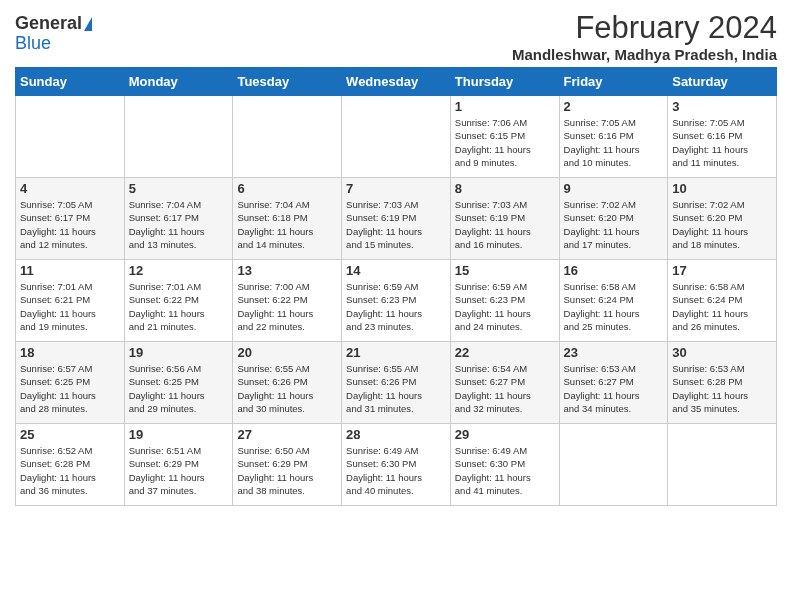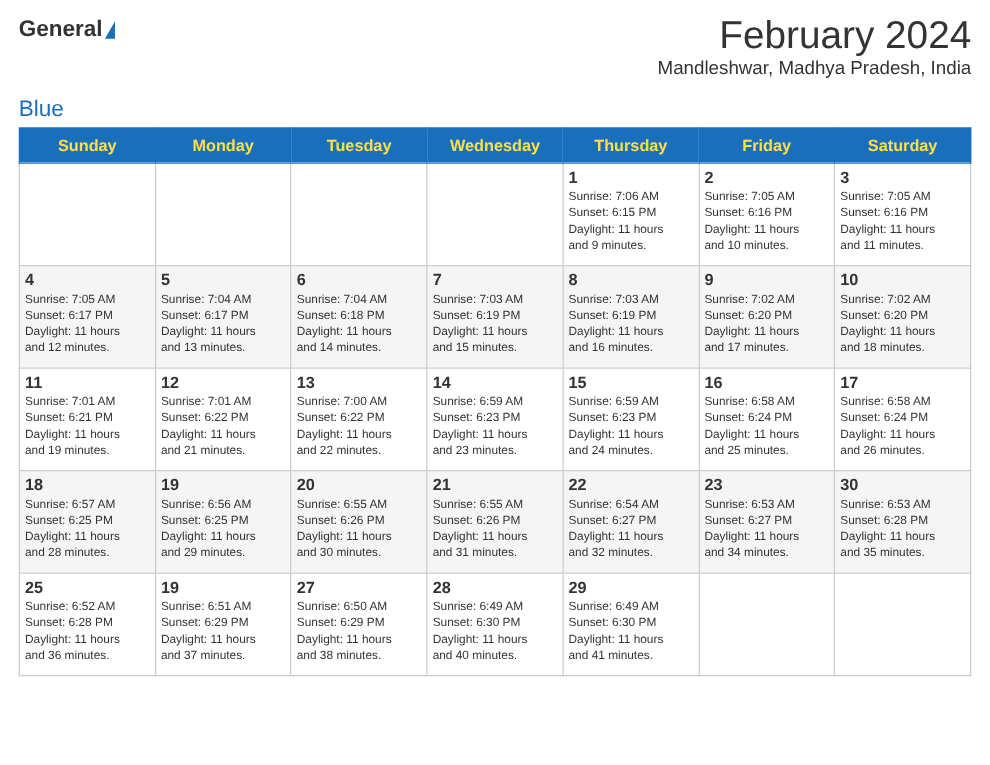--- a/index.html
+++ b/index.html
@@ -14,21 +14,20 @@
       display: flex;
       justify-content: space-between;
       align-items: flex-start;
       margin-bottom: 4px;
     }
     .logo {
       display: flex;
       flex-direction: column;
       line-height: 1.1;
       margin-top: 4px;
-      gap: 44px;
     }
     .logo-general {
       font-size: 18px;
       font-weight: bold;
       color: #333;
     }
     .logo-blue {
       font-size: 18px;
       font-weight: normal;
       color: #1a6fbd;
@@ -45,37 +44,37 @@
     .title-area {
       text-align: right;
     }
     .month-year {
       font-size: 31px;
       font-weight: normal;
       color: #333;
     }
     .location {
       font-size: 15px;
-      font-weight: normal;
+      font-weight: bold;
       color: #333;
       text-align: right;
     }
     .calendar-table {
       width: 100%;
       border-collapse: collapse;
       border: 1px solid #ccc;
       table-layout: fixed;
     }
     .calendar-table th {
       background-color: #1a6fbd;
-      color: #fde047;
+      color: #ffffff;
       font-size: 13px;
       font-weight: bold;
       padding: 6px 4px;
-      text-align: center;
+      text-align: left;
       border: 1px solid #1a6fbd;
     }
     .calendar-table td {
       vertical-align: top;
       border: 1px solid #ccc;
       padding: 3px 4px;
       font-size: 10px;
       color: #333;
       min-height: 70px;
       height: 82px;

